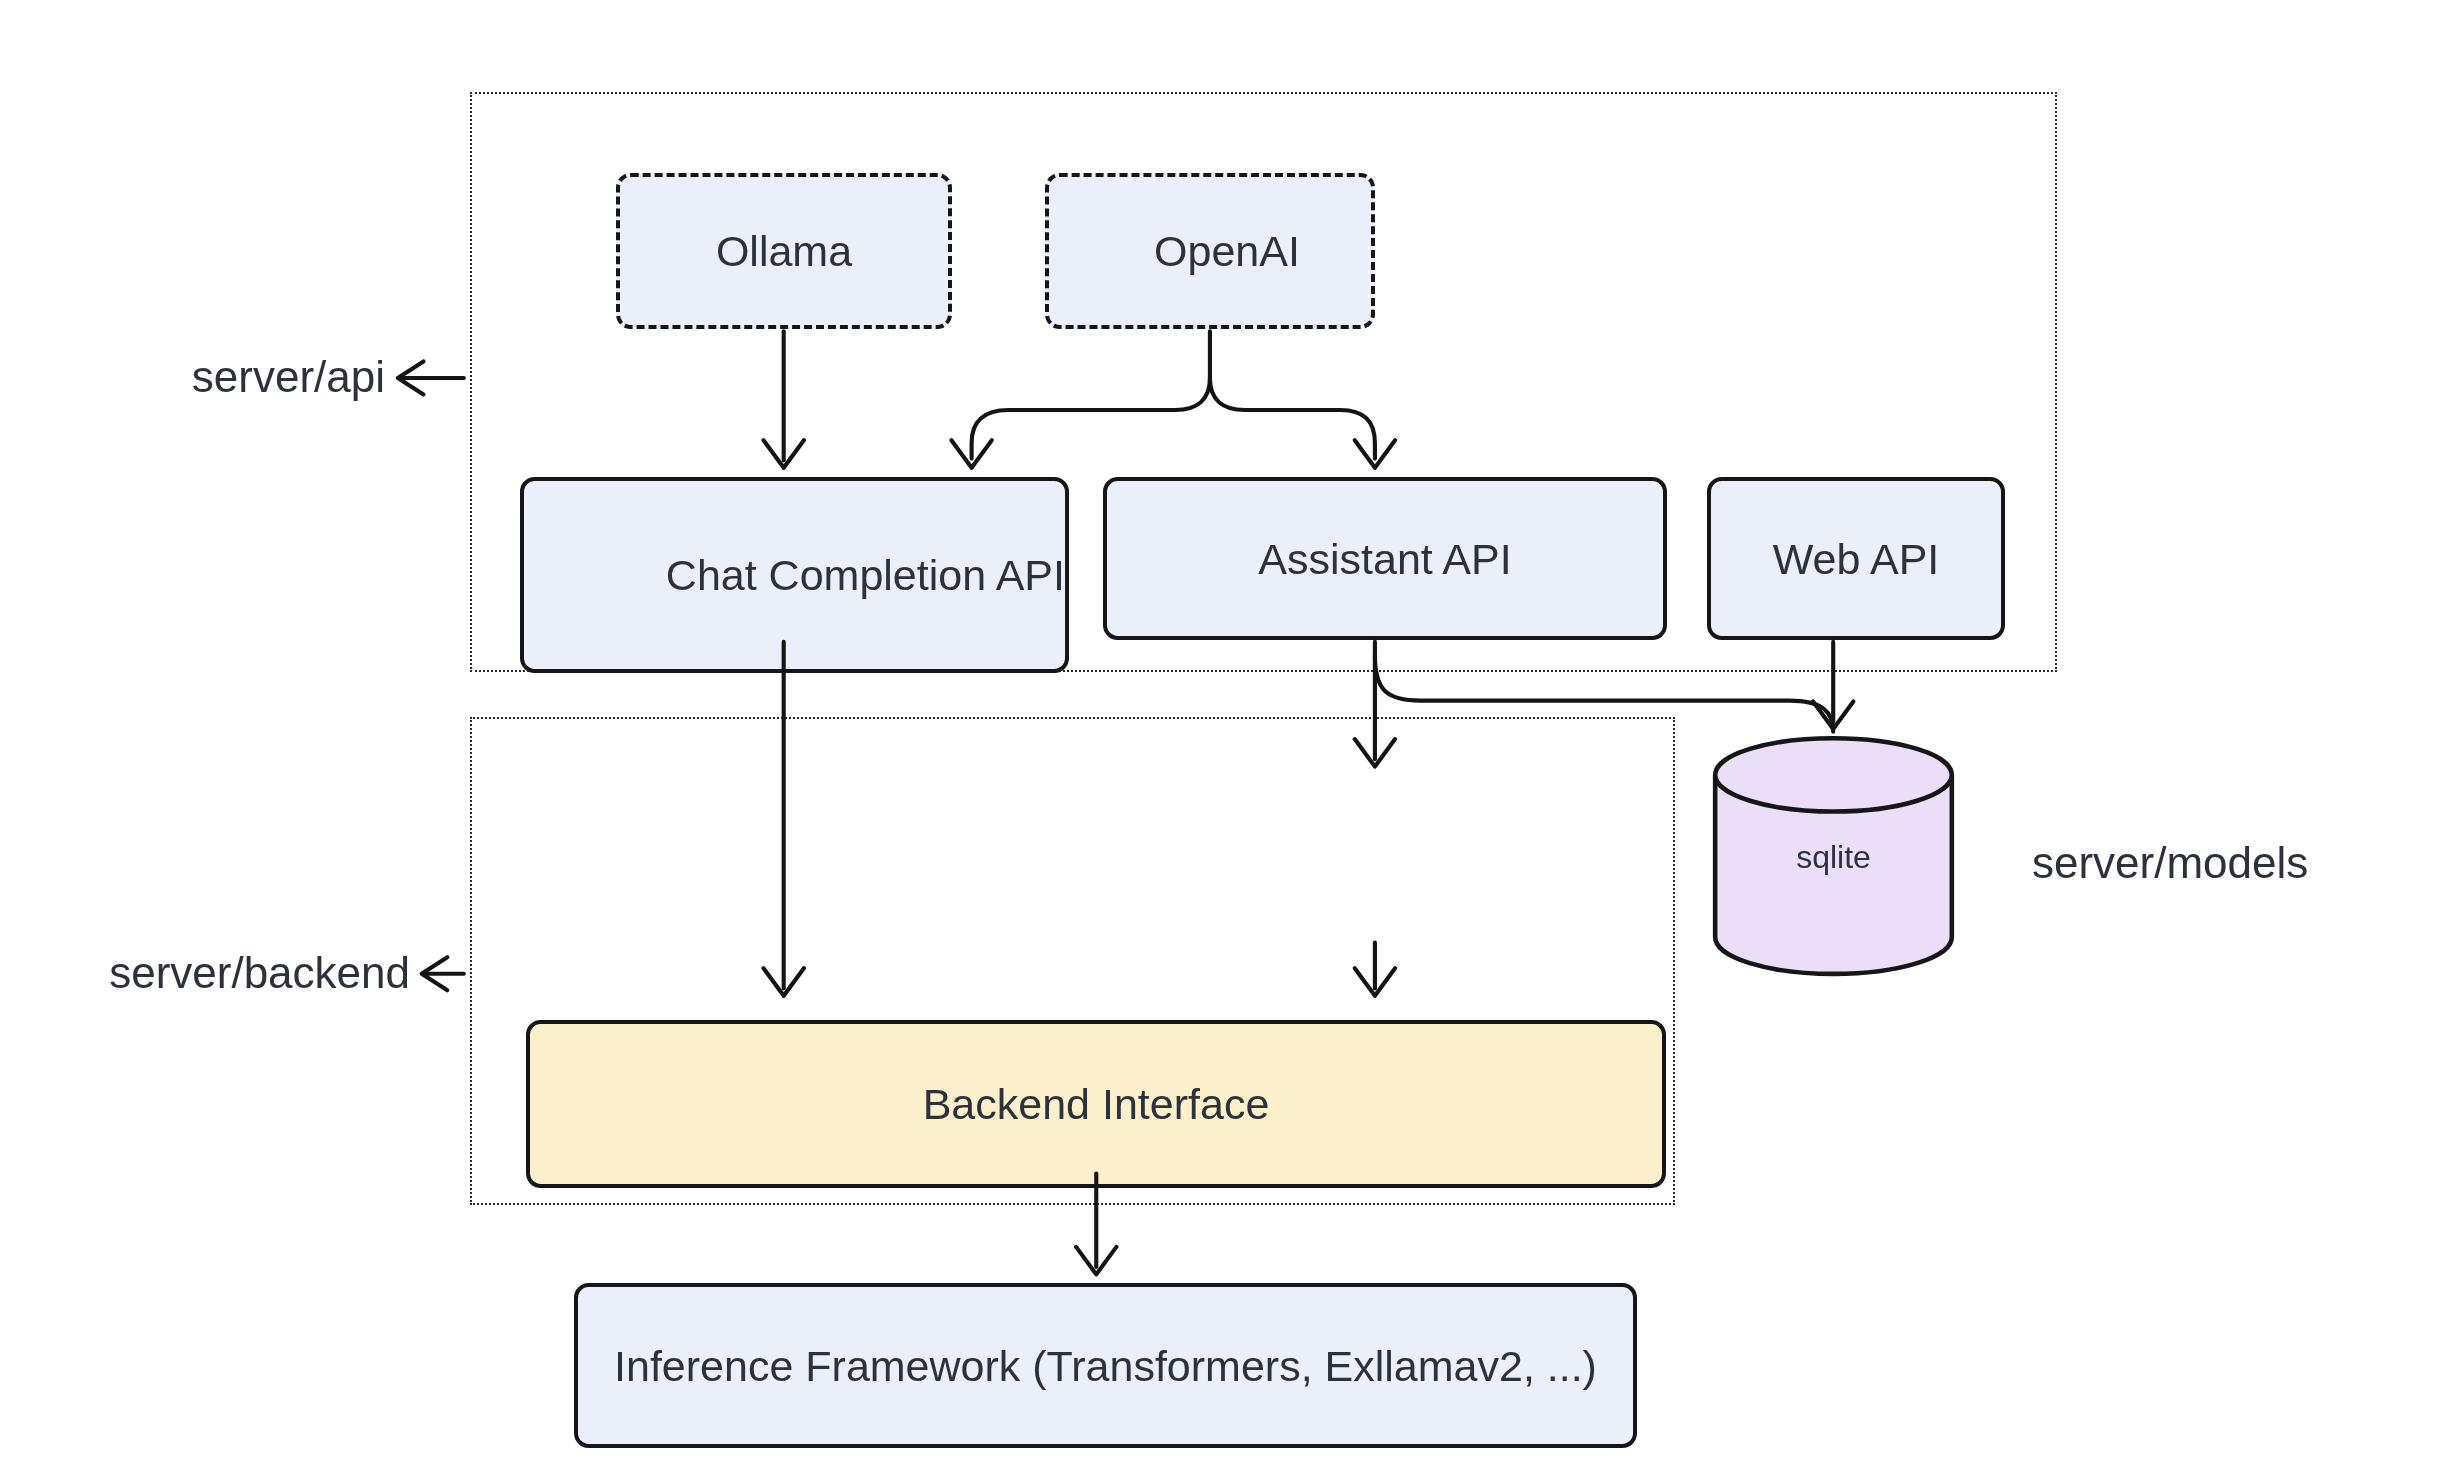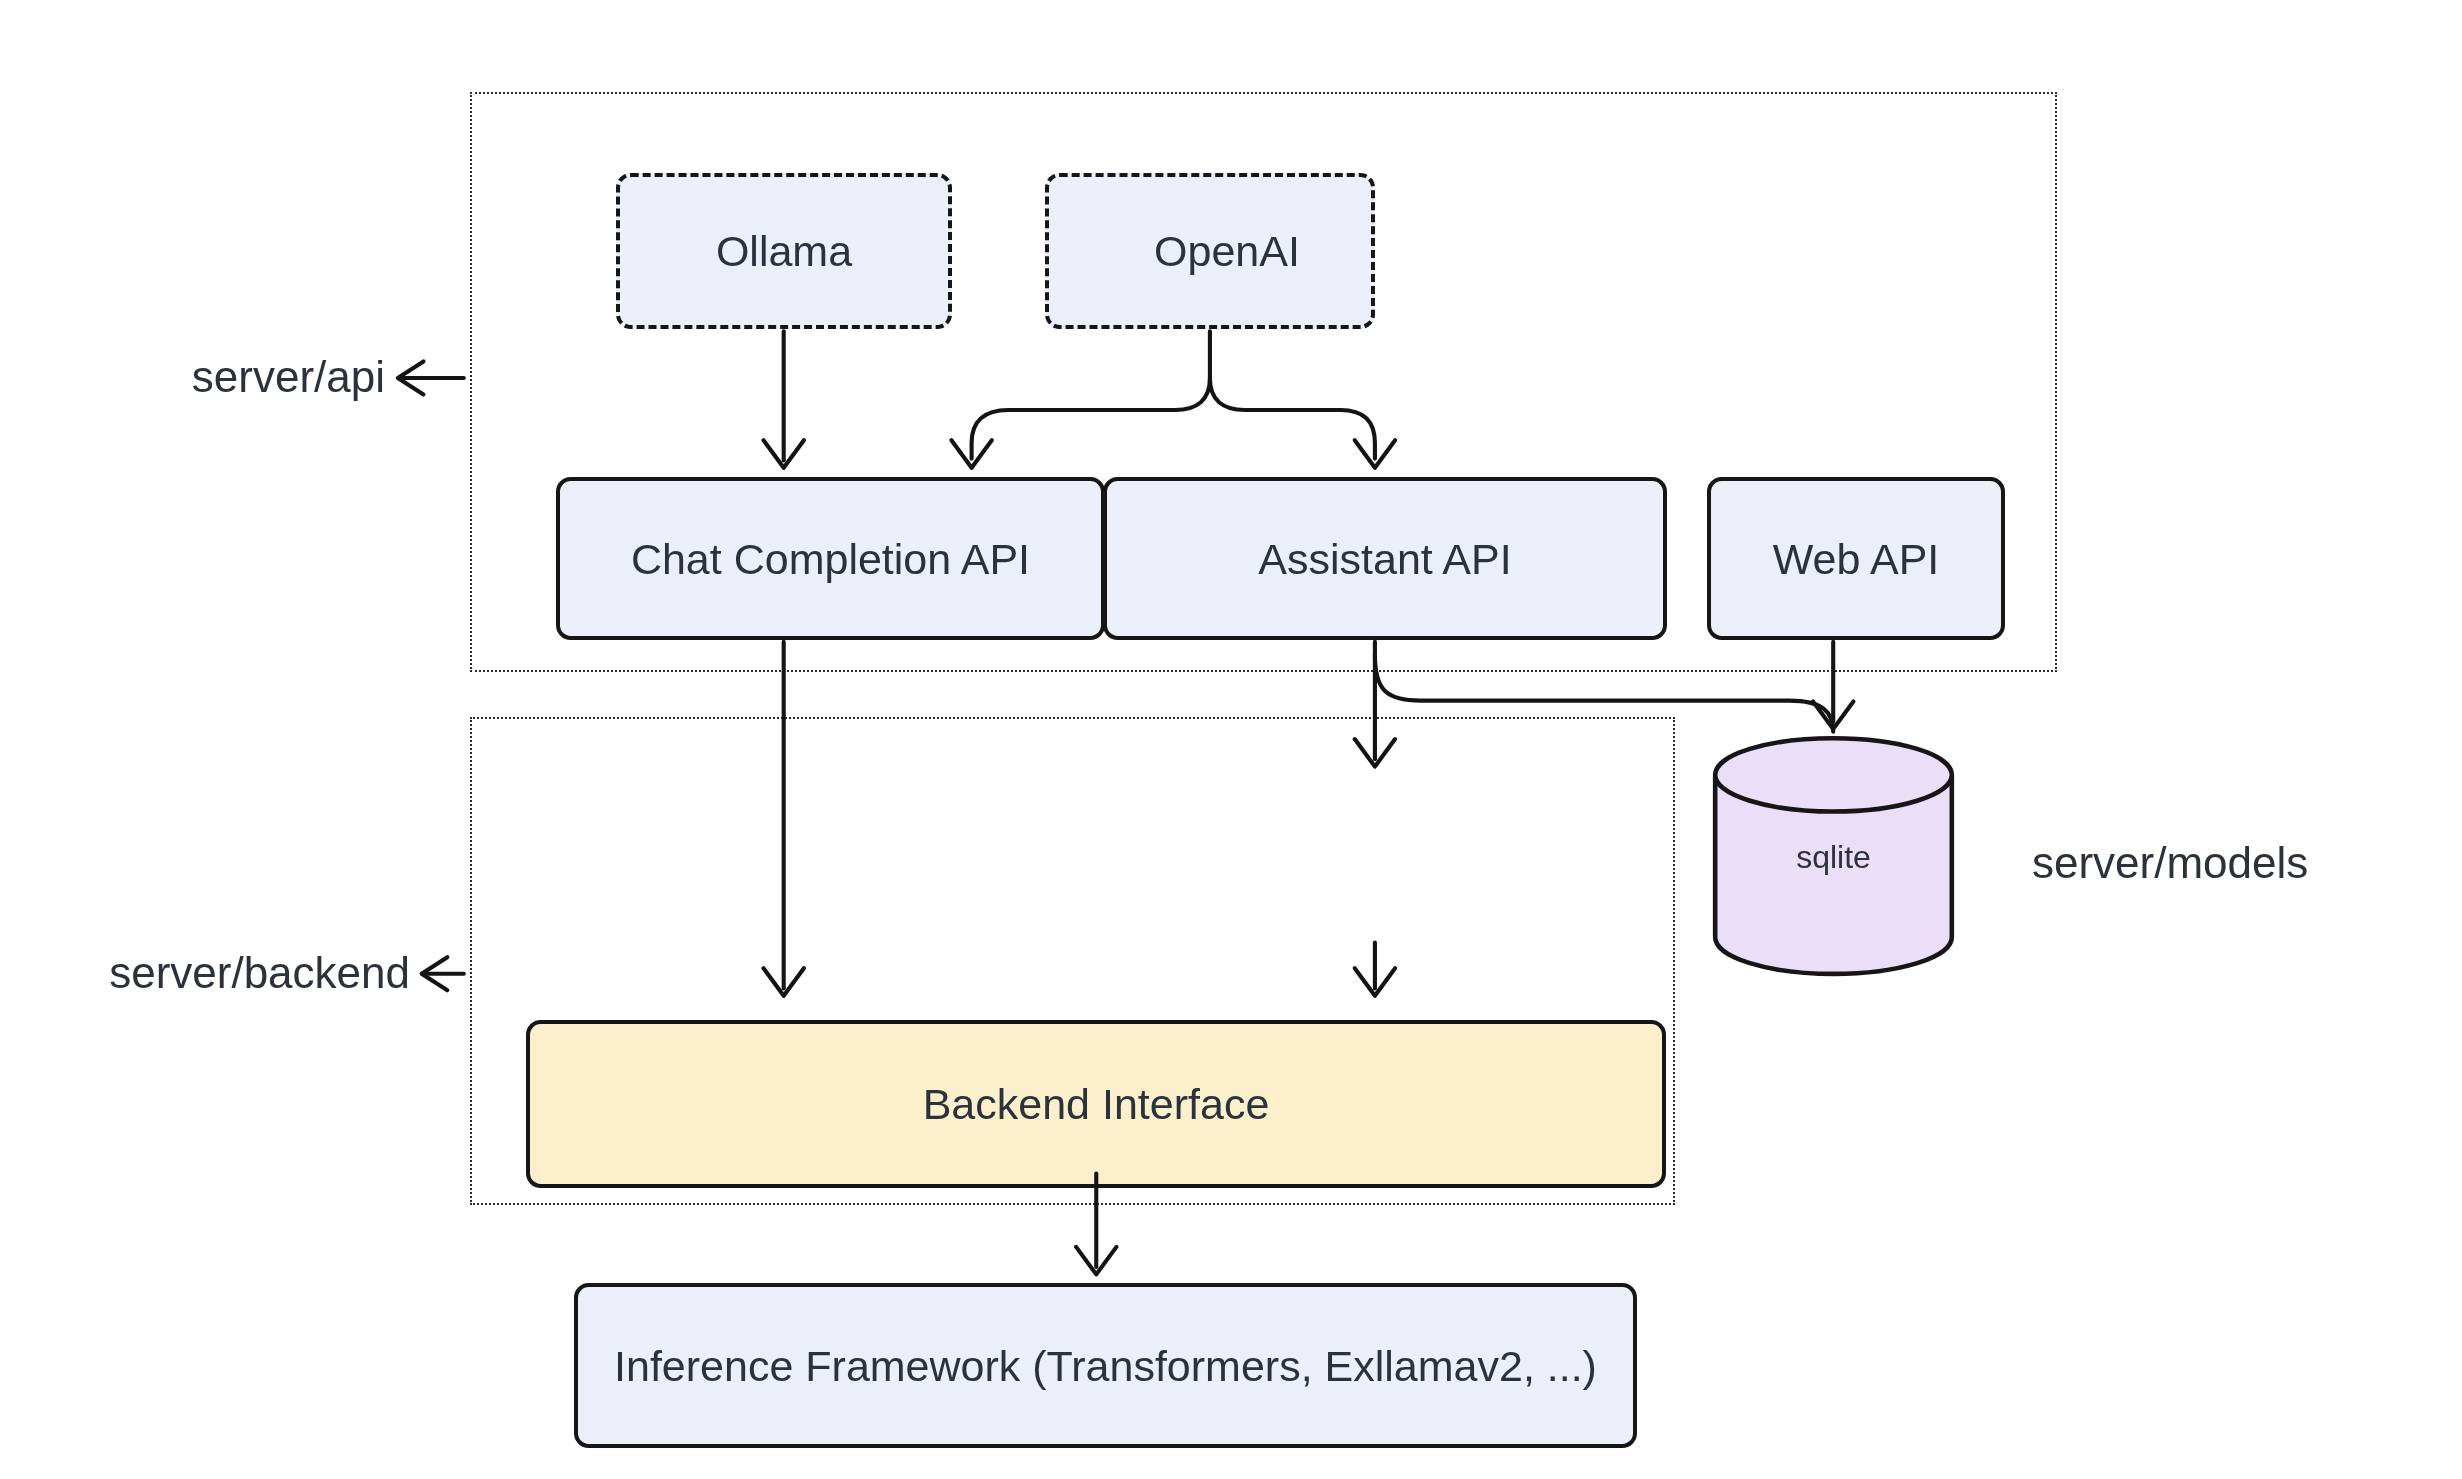--- a/index.html
+++ b/index.html
@@ -129,21 +129,21 @@
     </g>
   </svg>
 
   <div class="node dashed fill-blue" style="left:616px; top:173px; width:336px; height:156px;">
     <span>Ollama</span>
   </div>
   <div class="node dashed fill-blue" style="left:1045px; top:173px; width:330px; height:156px;padding-left:34px;">
     <span>OpenAI</span>
   </div>
 
-  <div class="node fill-blue" style="left:556px; top:477px; width:549px; height:163px;">
+  <div class="node fill-blue" style="left:520px; top:477px; width:549px; height:196px;justify-content:flex-end;">
     <span>Chat Completion API</span>
   </div>
   <div class="node fill-blue" style="left:1103px; top:477px; width:564px; height:163px;">
     <span>Assistant API</span>
   </div>
   <div class="node fill-blue" style="left:1707px; top:477px; width:298px; height:163px;">
     <span>Web API</span>
   </div>
 
   <div class="node fill-yellow" style="left:526px; top:1004px; width:1140px; height:168px;margin-top:16px;">

